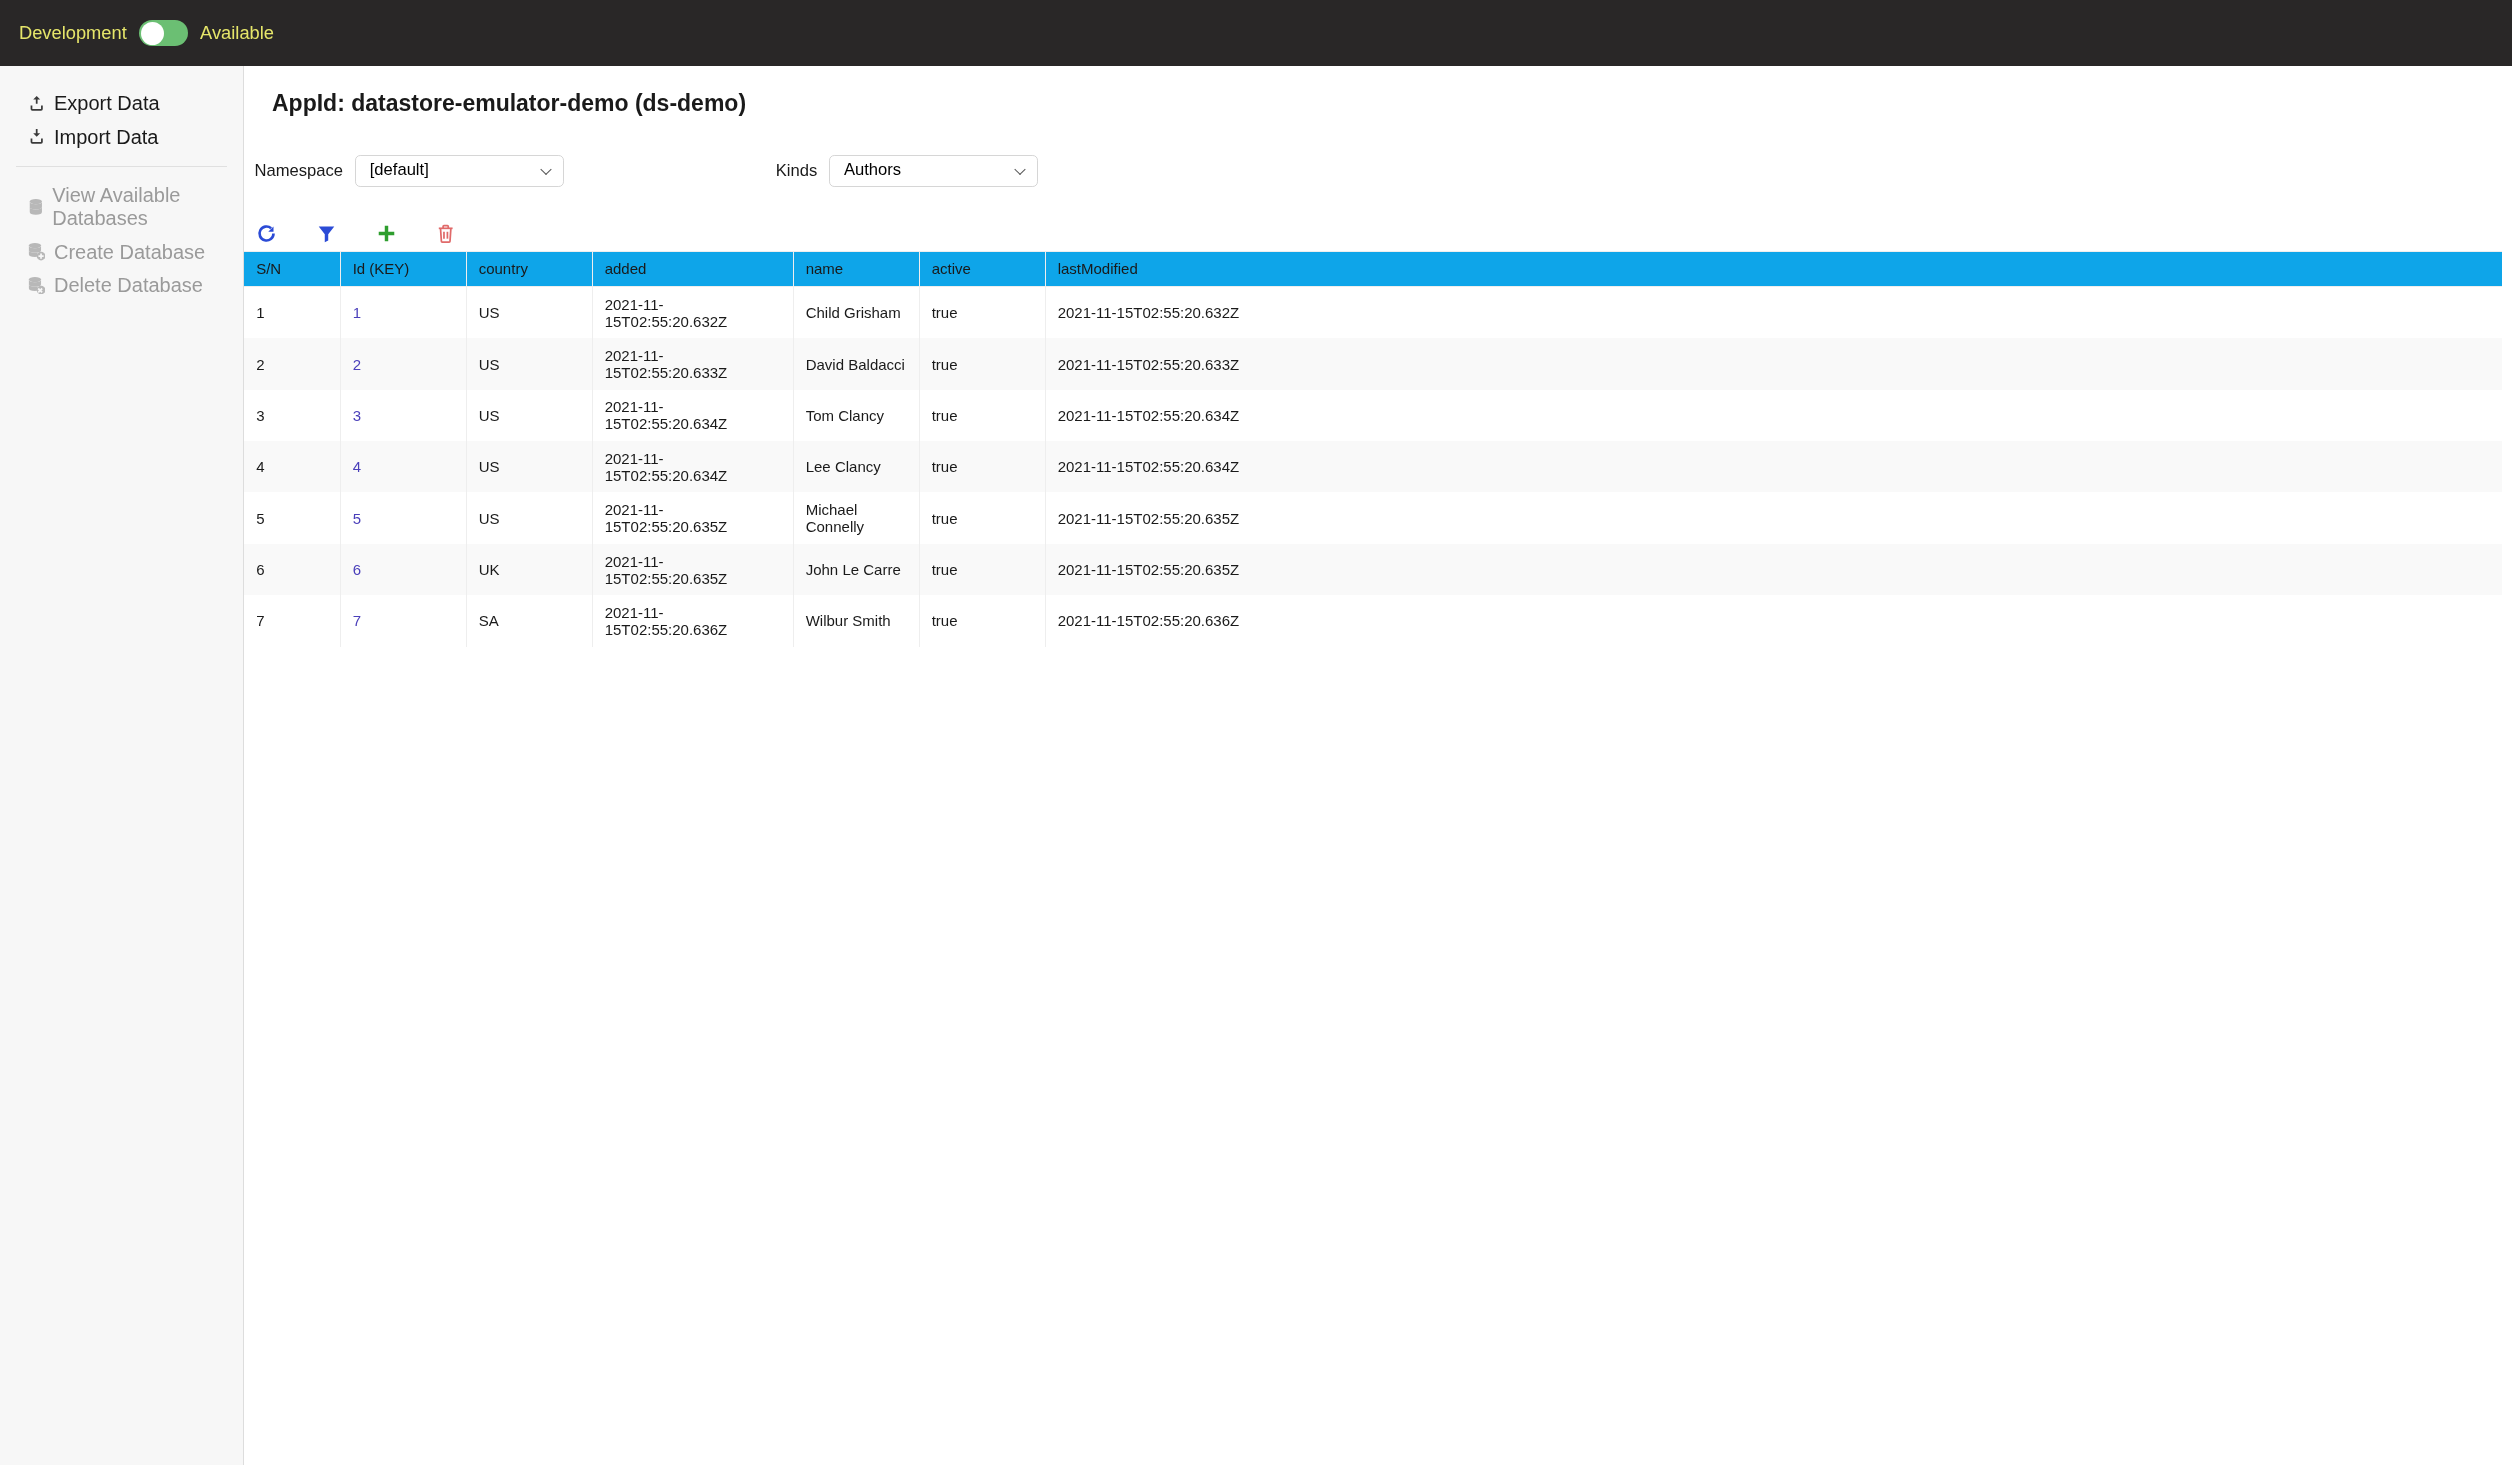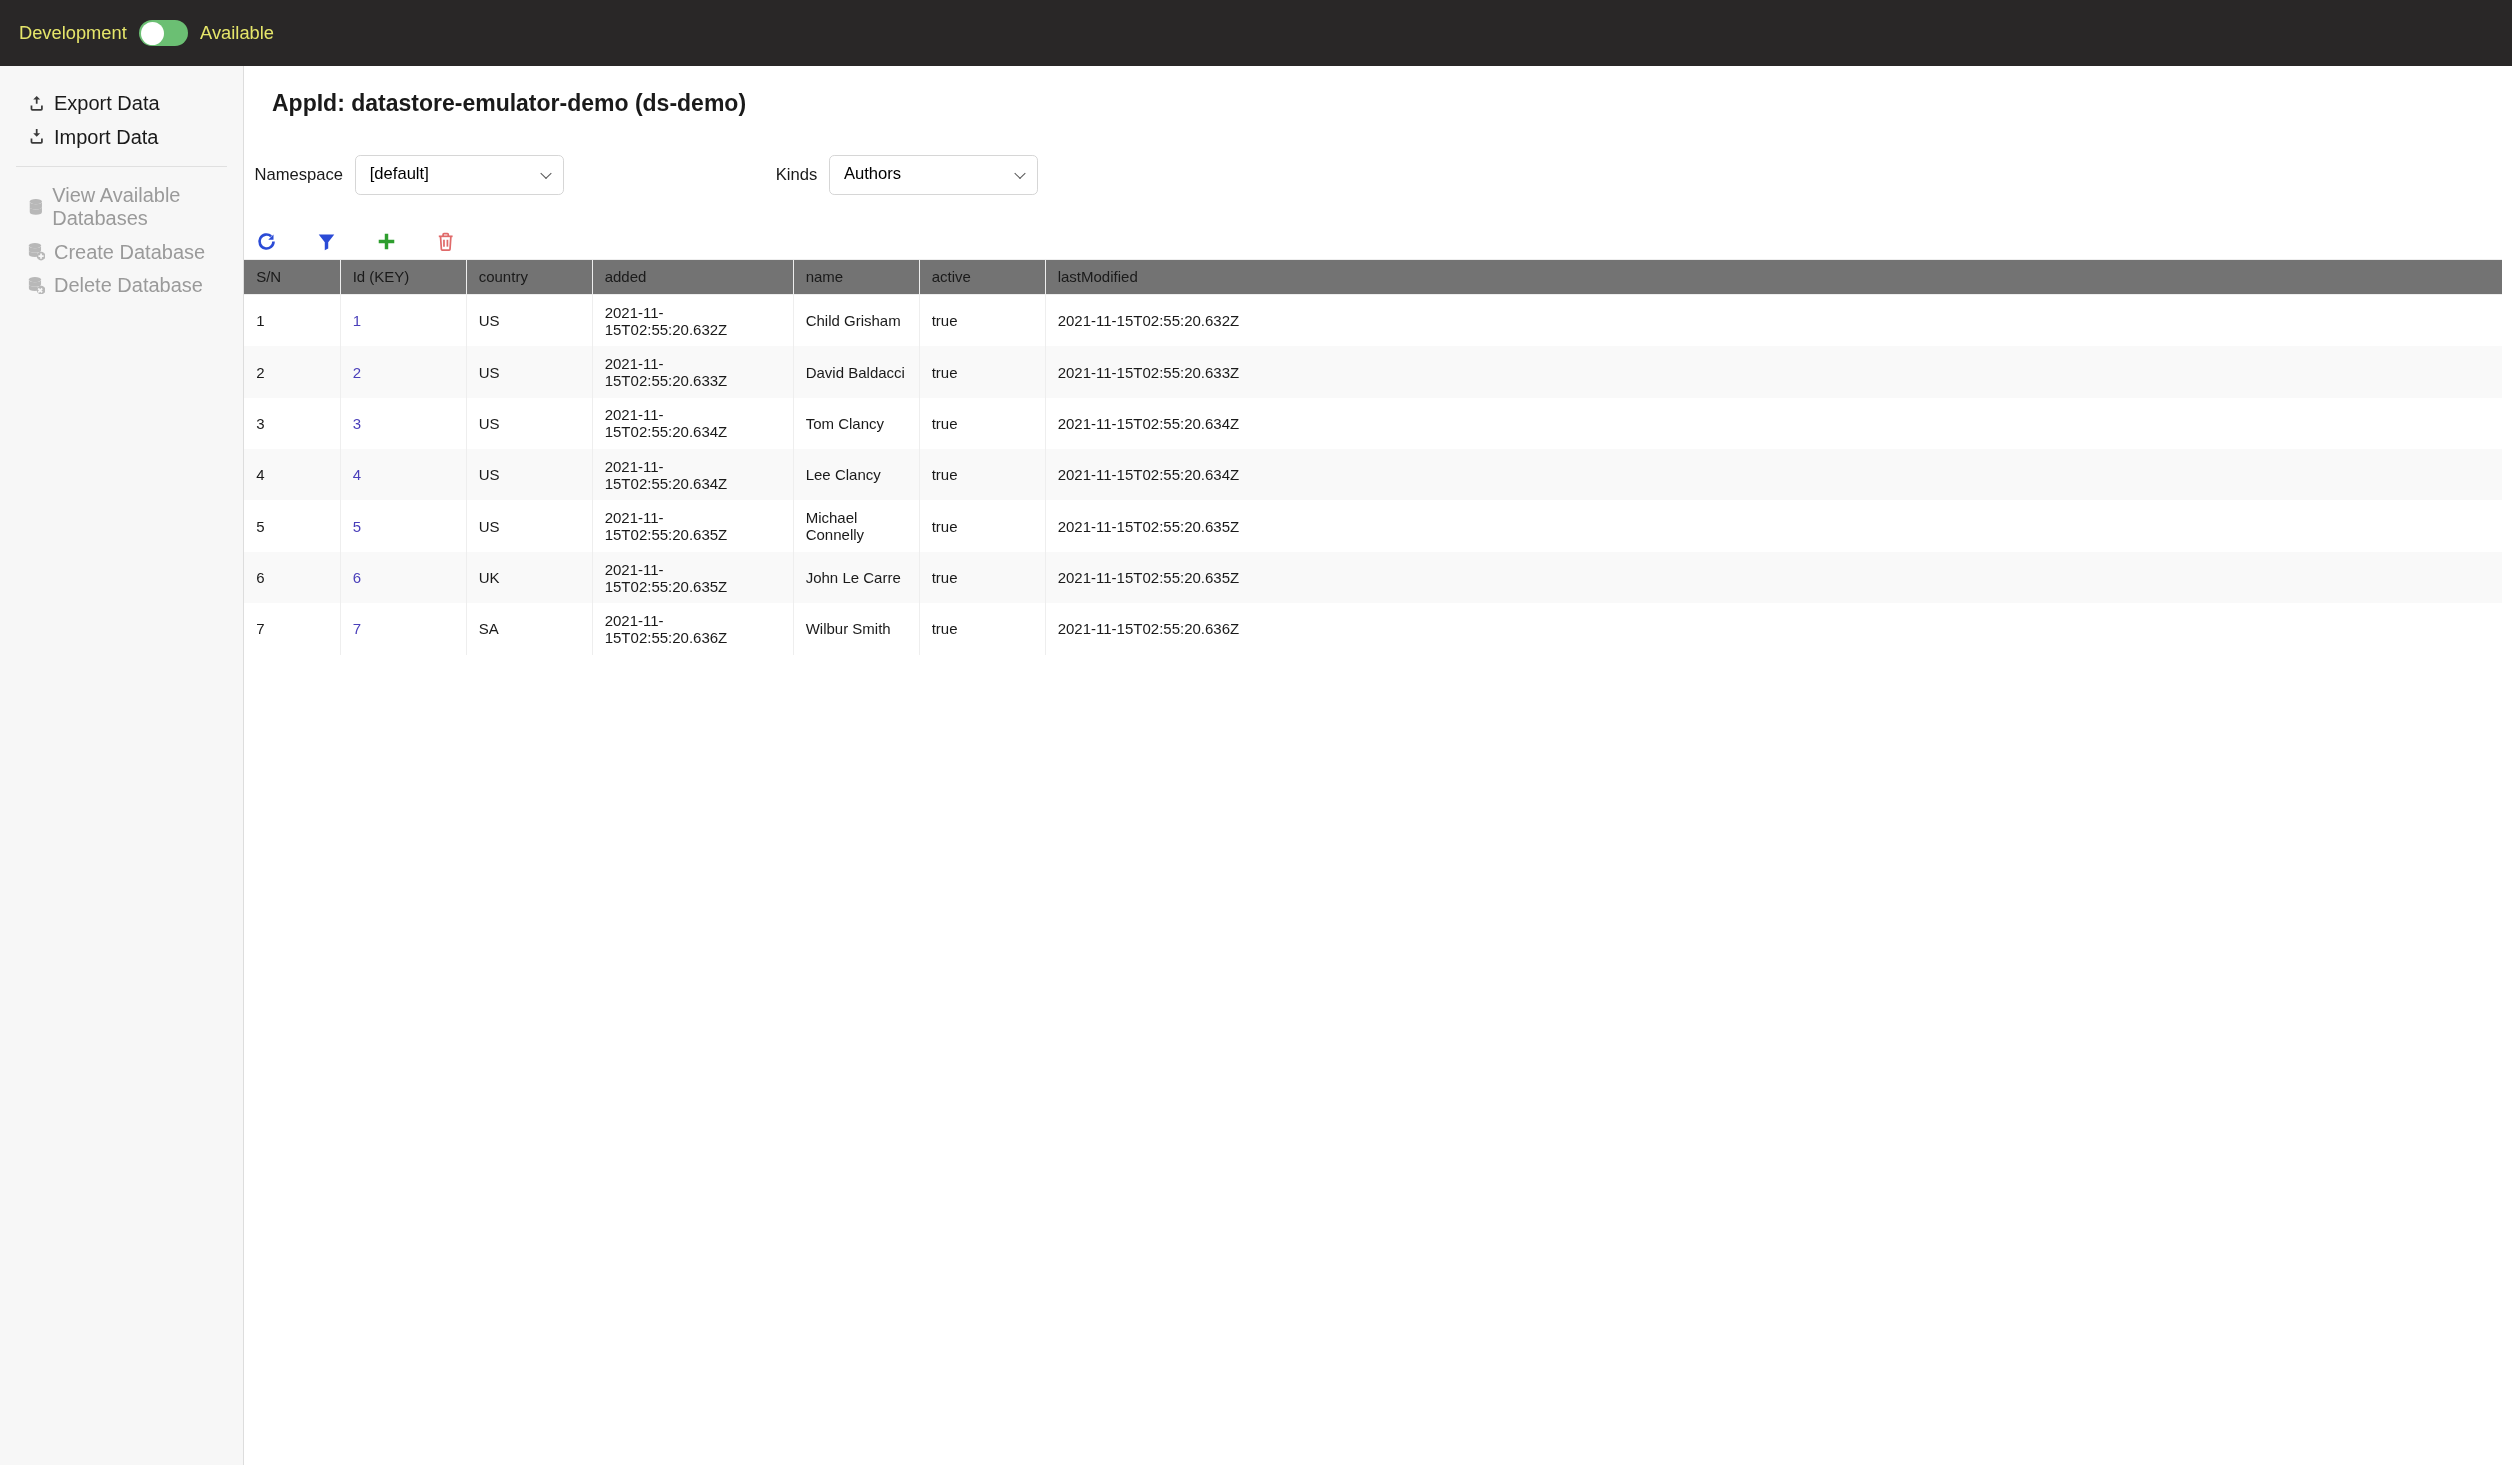--- a/index.html
+++ b/index.html
@@ -99,21 +99,21 @@
   margin-right: 1.7px;
 }
 .select-wrap {
   position: relative;
 }
 .select-wrap select {
   -webkit-appearance: none;
   appearance: none;
   border: 0.9px solid #d6d6d6;
   border-radius: 5.2px;
-  height: 40px;
+  height: 32px;
   padding: 0 35px 4px 14px;
   font-size: 16.6px;
   background: #fff;
   width: 209px;
   cursor: pointer;
 }
 .select-wrap::after {
   content: "";
   position: absolute;
   right: 14px;
@@ -147,21 +147,21 @@
 }
 .table th, .table td {
   text-align: left;
   padding: 8.7px 12.2px;
   border-right: 0.9px solid #eee;
 }
 .table th:last-child, .table td:last-child {
   border-right: none;
 }
 .table thead th {
-  background: #737373;
+  background: #0ea5e9;
   font-weight: 500;
   border-top: 0.9px solid #eee;
   border-bottom: 0.9px solid #eee;
 }
 .table tbody tr:nth-child(even) td {
   background: #f9f9f9;
 }
 .table .col-id { color: #4a3fba; cursor: pointer; }
 svg { display: block; }
 </style>

